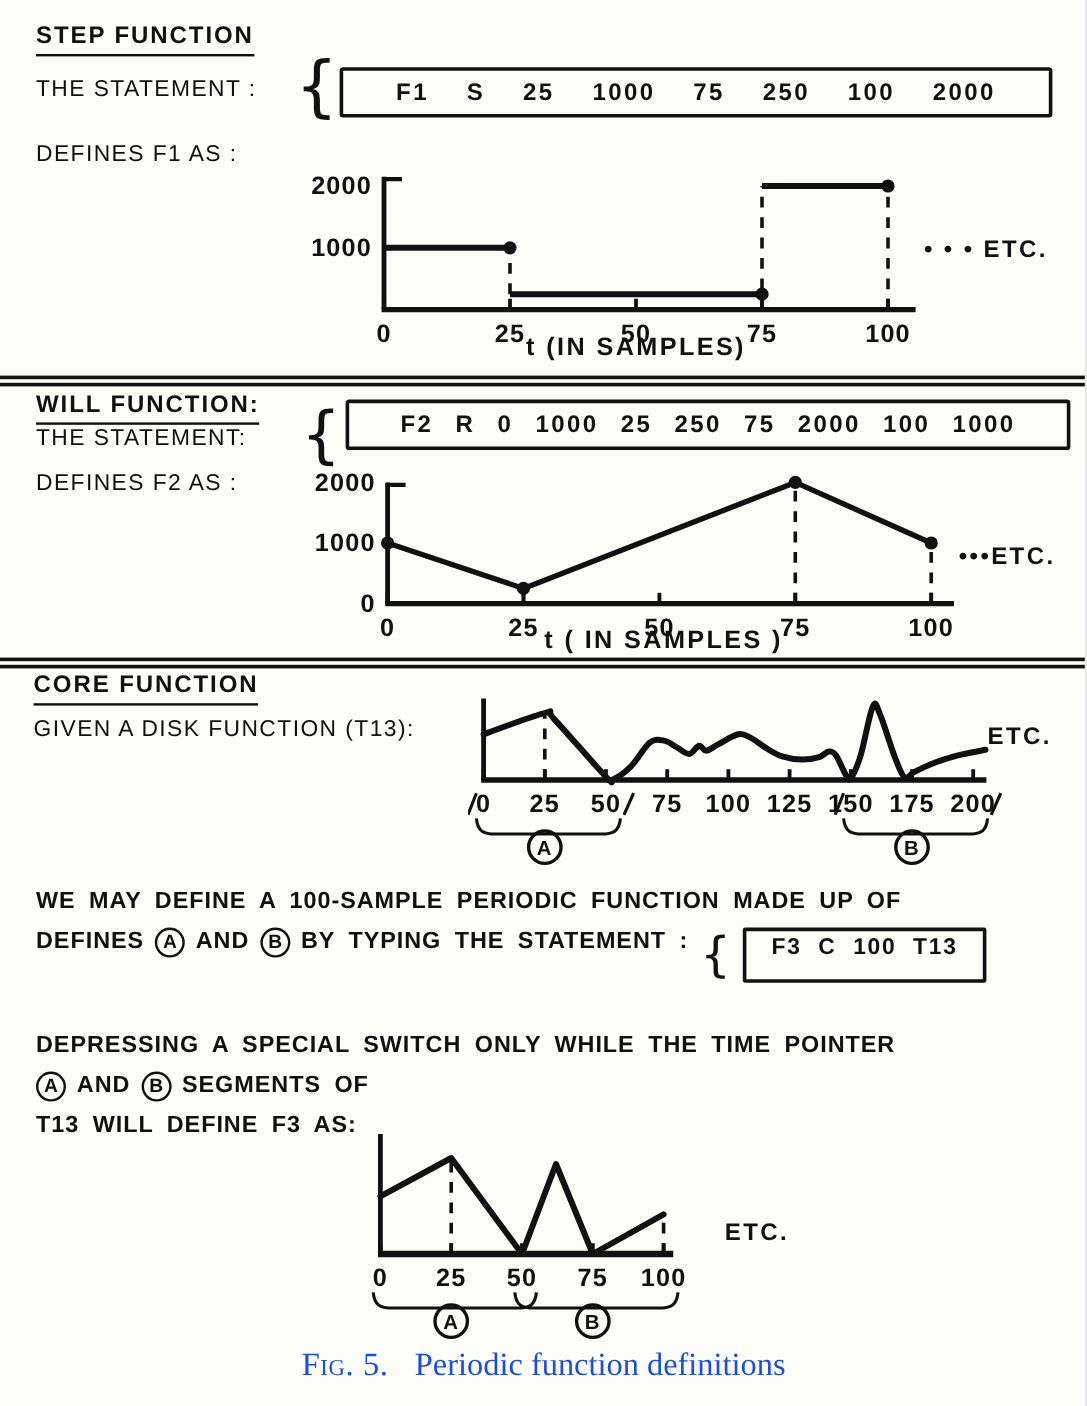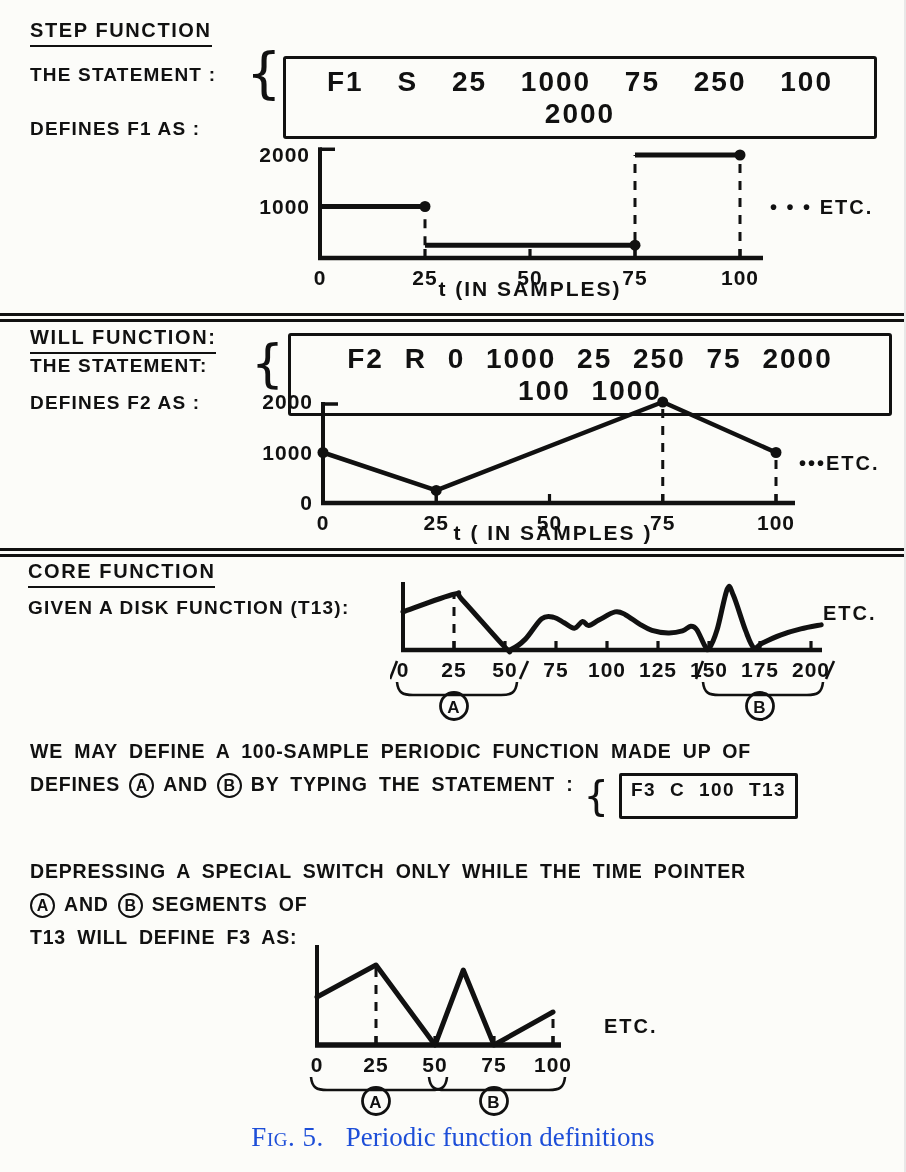--- a/index.html
+++ b/index.html
@@ -1,28 +1,28 @@
 <!DOCTYPE html>
 <html><head>
 <meta charset="utf-8">
 <style>
   html,body{margin:0;padding:0;background:#e8e8e8;}
   .page{position:relative;width:904px;height:1172px;background:#fcfcf9;color:#111;
         font-family:"Liberation Sans",sans-serif;overflow:hidden;}
   .page>div{position:absolute;}
   .heading{font-size:20px;font-weight:bold;letter-spacing:1.6px;}
   .u{border-bottom:2.6px solid #111;padding-bottom:3px;}
-  .label{font-size:19px;font-weight:bold;letter-spacing:1.2px;}
+  .label{font-size:19px;font-weight:normal;letter-spacing:1.2px;}
   .brace{font-weight:400;line-height:1;letter-spacing:0;font-family:"DejaVu Sans",sans-serif;color:#111;}
   .stmt-box{border:3px solid #111;border-radius:3px;padding:7px 24px 6px;text-align:center;
-            font-weight:bold;font-size:28px;letter-spacing:2px;box-sizing:border-box;background:#fcfcf9;}
+            font-weight:bold;font-size:20px;letter-spacing:2px;box-sizing:border-box;background:#fcfcf9;}
   .ws1{word-spacing:24px;}
   .ws2{word-spacing:11px;}
   .ws3{word-spacing:7px;letter-spacing:1.5px;}
-  .stmt-box.inline{position:static;display:inline-block;padding:3px 9px 2px;font-size:19px;border-radius:2px;}
+  .stmt-box.inline{position:static;display:inline-block;padding:3px 21px 2px;font-size:19px;border-radius:2px;}
   .chart{position:absolute;}
   .rule{left:0;width:906px;height:9px;box-sizing:border-box;border-top:3px solid #111;border-bottom:3px solid #111;}
   .para{font-size:19.5px;font-weight:bold;letter-spacing:0.8px;word-spacing:5px;}
   .pline{display:flex;gap:9px;margin-bottom:7px;min-height:26px;}
   .circ{display:inline-flex;align-items:center;justify-content:center;min-width:25px;height:25px;
         border:2.6px solid #111;border-radius:50%;font-size:16px;letter-spacing:0;word-spacing:0;box-sizing:border-box;}
   .brace-sm{font-size:40px;font-weight:400;font-family:"DejaVu Sans",sans-serif;letter-spacing:0;margin:0 1px;}
   .caption{left:0;top:1122px;width:906px;text-align:center;font-family:"Liberation Serif",serif;
            font-size:27px;color:#1d4ed8;}
   .figno{font-variant:small-caps;margin-right:22px;letter-spacing:0.5px;}

